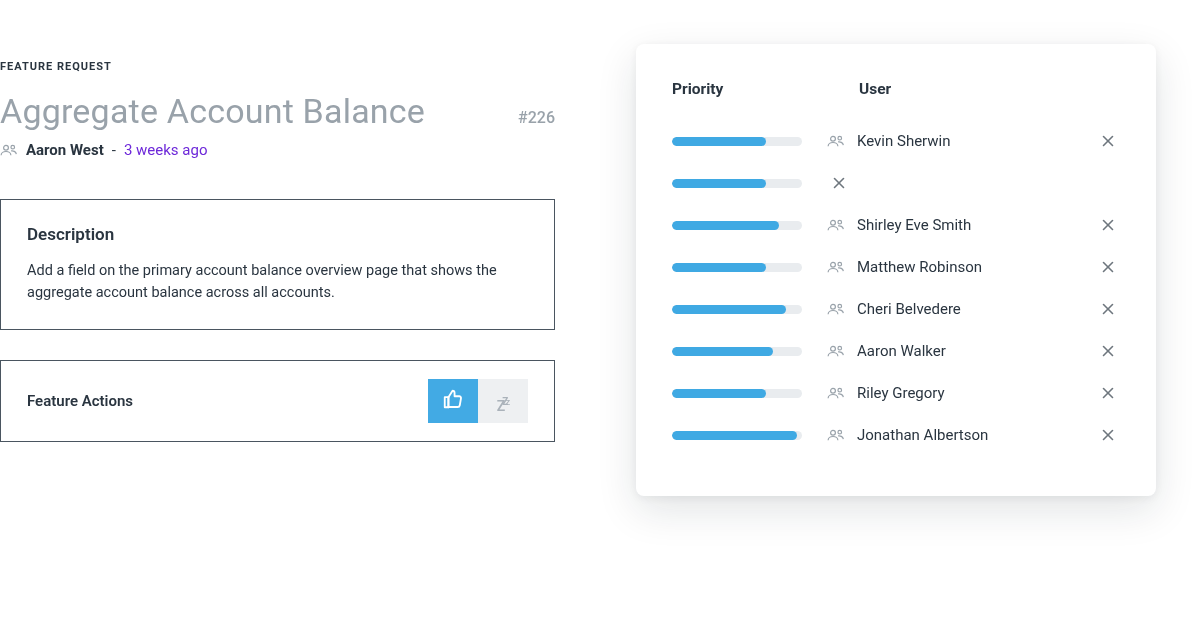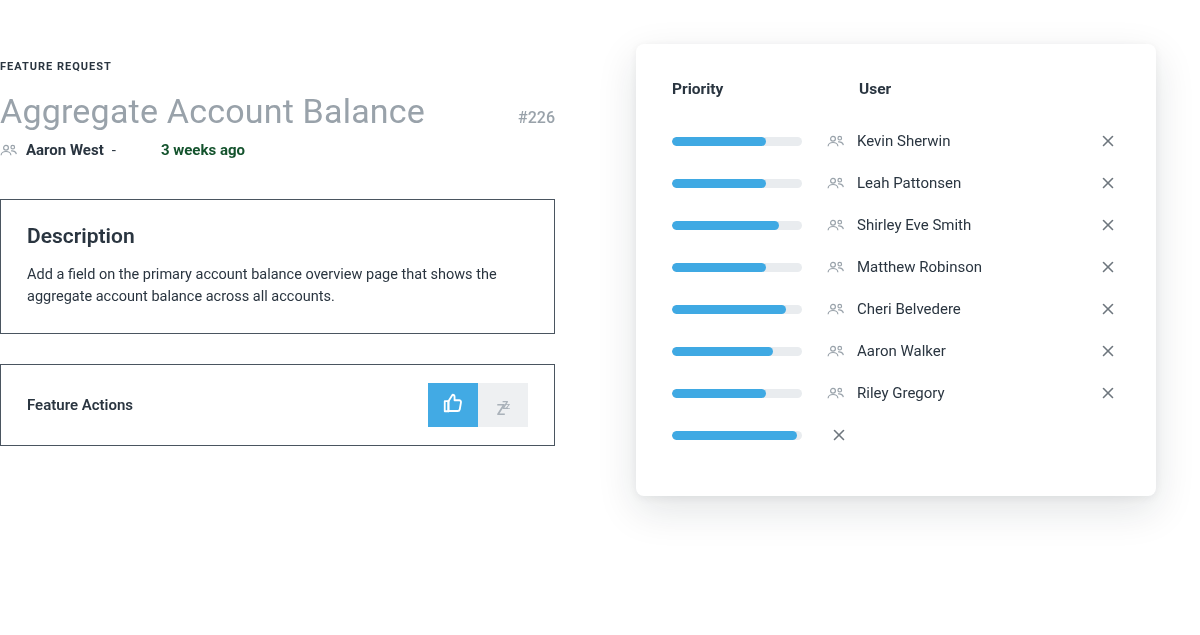--- a/index.html
+++ b/index.html
@@ -6,26 +6,26 @@
   html, body { width: 1200px; height: 635px; background: #fff; font-family: -apple-system, BlinkMacSystemFont, "Segoe UI", Roboto, Helvetica, Arial, sans-serif; color: #2a3540; }
   .page { position: relative; width: 1200px; height: 635px; padding: 80px 0 0 0; }
   .left { position: absolute; left: 0; top: 60px; width: 555px; }
   .eyebrow { font-size: 11px; letter-spacing: 1px; font-weight: 700; color: #2a3540; margin-bottom: 18px; }
   .title-row { display: flex; align-items: baseline; gap: 12px; margin-bottom: 10px; justify-content: space-between; }
   .title { font-size: 34px; font-weight: 400; color: #99a2aa; letter-spacing: 0.2px; }
   .issue-id { font-size: 16px; color: #99a2aa; font-weight: 500; }
   .byline { display: flex; align-items: center; gap: 8px; color: #2a3540; font-size: 15px; margin-bottom: 40px; }
   .byline .author { font-weight: 700; }
   .byline .sep { color: #2a3540; }
-  .byline .time { color: #14532d; font-weight: 700; margin-left: 37px; }
+  .byline .time { color: #6d28d9; font-weight: 400; }
   .people-icon { display: inline-flex; align-items: center; justify-content: center; width: 18px; height: 14px; color: #99a2aa; }
   .people-icon svg { width: 18px; height: 14px; }
 
   .card { border: 1px solid #4a5560; padding: 24px 26px; margin-bottom: 30px; }
-  .card-title { font-size: 21px; font-weight: 600; color: #2a3540; margin-bottom: 16px; }
+  .card-title { font-size: 17px; font-weight: 600; color: #2a3540; margin-bottom: 16px; }
   .card-body { font-size: 14.5px; color: #2a3540; line-height: 1.55; }
 
   .actions-card { border: 1px solid #4a5560; padding: 18px 26px; display: flex; align-items: center; justify-content: space-between; }
   .actions-title { font-size: 15px; font-weight: 600; color: #2a3540; }
   .action-buttons { display: flex; }
   .action-btn { width: 50px; height: 44px; display: flex; align-items: center; justify-content: center; cursor: pointer; }
   .action-btn.like { background: #42aae4; color: #fff; }
   .action-btn.like svg { width: 22px; height: 22px; }
   .action-btn.snooze { background: #eef0f2; color: #aab2ba; font-size: 14px; font-weight: 600; letter-spacing: -1px; }
   .snooze-text { font-family: inherit; margin-top: 8px; }
@@ -124,31 +124,20 @@
                 <line x1="10.5" y1="1.5" x2="1.5" y2="10.5"></line>
               </svg></span>
           </div>
         </div>
         <div class="row">
           <div class="bar-wrap">
             <div class="bar">
               <div class="bar-fill" style="width: 72%;"></div>
             </div>
           </div>
-          <div class="user-cell">
-            <span class="people-icon">
-              <svg viewBox="0 0 24 16" fill="none" stroke="currentColor" stroke-width="1.6">
-                <circle cx="8" cy="5" r="3.2"></circle>
-                <path d="M1.5 15c0-3 3-5 6.5-5s6.5 2 6.5 5"></path>
-                <circle cx="17" cy="4.2" r="2.4"></circle>
-                <path d="M14.8 9.2c2.8-0.6 6.4 0.8 7 4.2"></path>
-              </svg>
-            </span>
-            <span>Leah Pattonsen</span>
-          </div>
           <div class="close-cell">
             <span><svg viewBox="0 0 12 12" stroke="currentColor" stroke-width="1.6" stroke-linecap="round">
                 <line x1="1.5" y1="1.5" x2="10.5" y2="10.5"></line>
                 <line x1="10.5" y1="1.5" x2="1.5" y2="10.5"></line>
               </svg></span>
           </div>
         </div>
         <div class="row">
           <div class="bar-wrap">
             <div class="bar">
@@ -267,20 +256,31 @@
                 <line x1="1.5" y1="1.5" x2="10.5" y2="10.5"></line>
                 <line x1="10.5" y1="1.5" x2="1.5" y2="10.5"></line>
               </svg></span>
           </div>
         </div>
         <div class="row">
           <div class="bar-wrap">
             <div class="bar">
               <div class="bar-fill" style="width: 96%;"></div>
             </div>
+          </div>
+          <div class="user-cell">
+            <span class="people-icon">
+              <svg viewBox="0 0 24 16" fill="none" stroke="currentColor" stroke-width="1.6">
+                <circle cx="8" cy="5" r="3.2"></circle>
+                <path d="M1.5 15c0-3 3-5 6.5-5s6.5 2 6.5 5"></path>
+                <circle cx="17" cy="4.2" r="2.4"></circle>
+                <path d="M14.8 9.2c2.8-0.6 6.4 0.8 7 4.2"></path>
+              </svg>
+            </span>
+            <span>Jonathan Albertson</span>
           </div>
           <div class="close-cell">
             <span><svg viewBox="0 0 12 12" stroke="currentColor" stroke-width="1.6" stroke-linecap="round">
                 <line x1="1.5" y1="1.5" x2="10.5" y2="10.5"></line>
                 <line x1="10.5" y1="1.5" x2="1.5" y2="10.5"></line>
               </svg></span>
           </div>
         </div>
       </div>
   </div>

